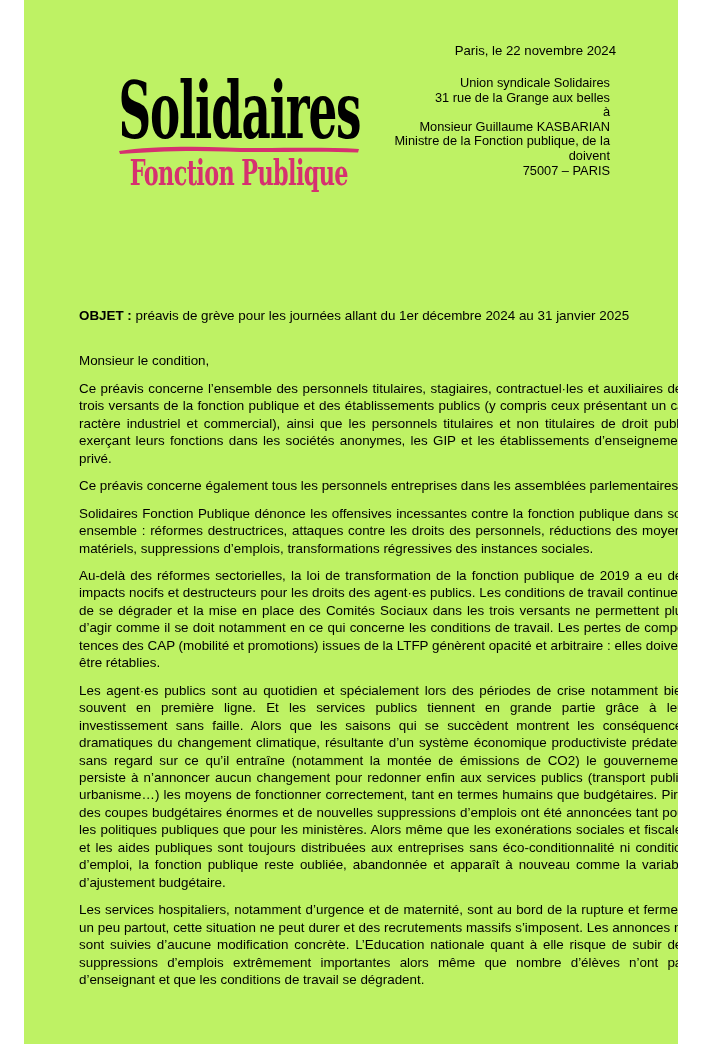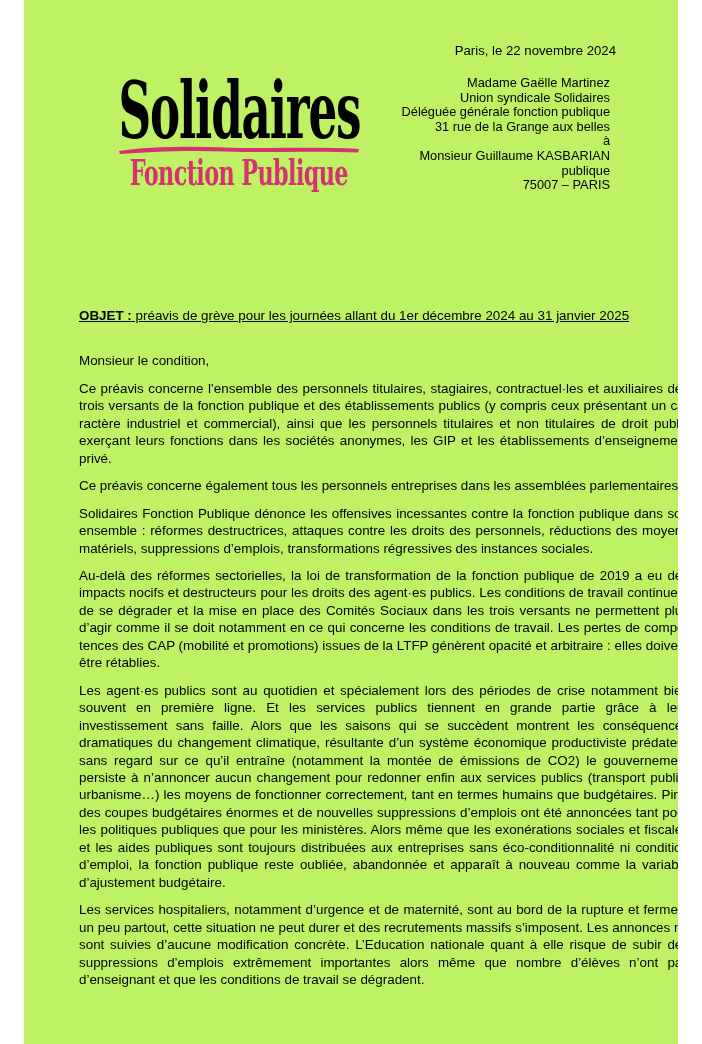--- a/index.html
+++ b/index.html
@@ -33,21 +33,21 @@
   #recipient{
     position:absolute;top:76px;right:68px;
     font-size:12.8px;line-height:14.6px;text-align:right;white-space:nowrap;
   }
   
   #body{
     position:absolute;left:55px;top:307px;width:610px;
     font-size:13.4px;line-height:17.45px;
     text-align:justify;hyphens:manual;-webkit-hyphens:manual;
   }
-  #subject-line{margin:0 0 28px 0;text-decoration:underline;}
+  #subject-line{margin:0 0 28px 0;}
   #subject-line .b{font-weight:bold;}
   #body p{margin:0;}
   #body p + p{margin-top:10px;}
 </style>
 </head>
 <body>
 
 <div id="page">
 
   <div id="date-line">Paris, le 22 novembre 2024</div>
@@ -58,27 +58,26 @@
     </div>
     <svg id="logo-underline" width="246" height="12" viewBox="0 0 246 12" aria-hidden="true">
       <path d="M3 8 C 30 4, 70 3, 110 4.5 C 150 6, 200 3.5, 243 6 L 242 9.5 C 200 7.5, 150 10, 110 8.5 C 70 7, 30 9, 4 11 Z" fill="#d63170"></path>
     </svg>
     <div class="squeeze-outer">
       <div id="logo-subtitle">Fonction Publique</div>
     </div>
   </div>
 
   <div id="recipient">
-    <div>Madame Gaëlle Martinez</div>
     <div>Union syndicale Solidaires</div>
-    <div>Déléguée générale fonction publique</div>
     <div>31 rue de la Grange aux belles</div>
     <div>à</div>
     <div>Monsieur Guillaume KASBARIAN</div>
-    <div>publique</div>
+    <div>Ministre de la Fonction publique, de la</div>
+    <div>doivent</div>
     <div>75007 – PARIS</div>
   </div>
 
   <div id="body">
     <div id="subject-line">
       <span class="b">OBJET :</span><span> préavis de grève pour les journées allant du 1er décembre 2024 au 31 janvier 2025</span>
     </div>
     <p>Monsieur le condition,</p>
     <p>Ce préavis concerne l’ensemble des personnels titulaires, stagiaires, contractuel·les et auxiliaires des trois versants de la fonction publique et des établissements publics (y compris ceux présentant un ca­ractère industriel et commercial), ainsi que les personnels titulaires et non titulaires de droit public exer­çant leurs fonctions dans les sociétés anonymes, les GIP et les établissements d’enseignement privé.</p>
     <p>Ce préavis concerne également tous les personnels entreprises dans les assemblées parlementaires.</p>

